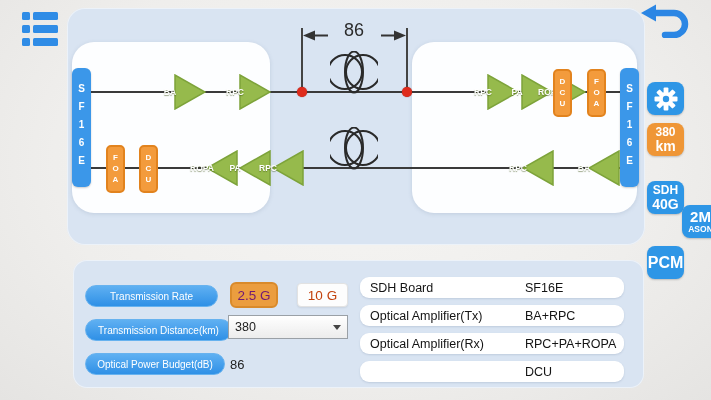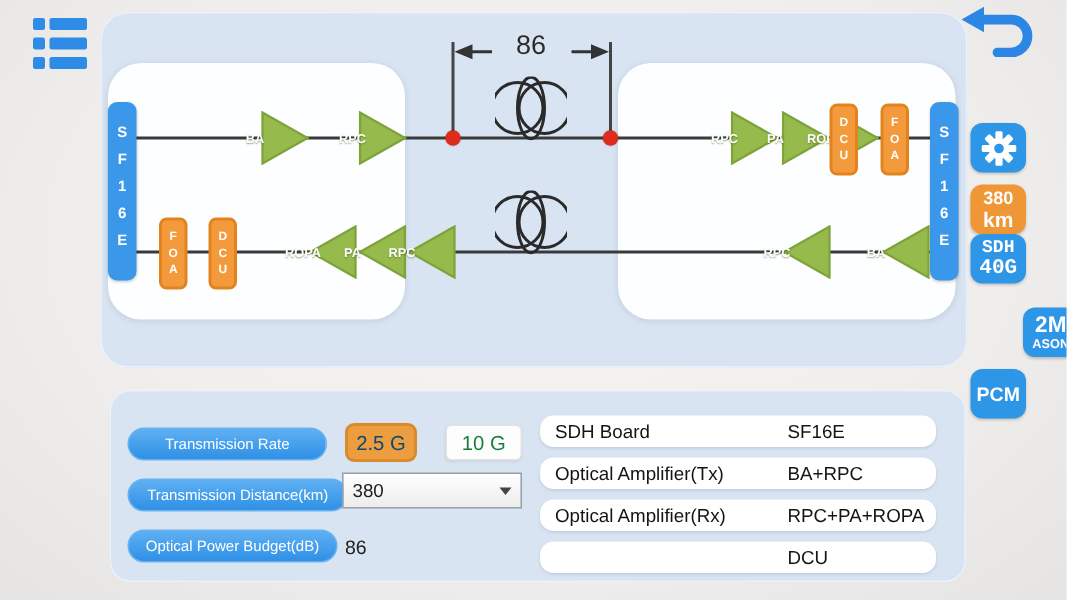--- a/index.html
+++ b/index.html
@@ -46,38 +46,38 @@
     width:37px;height:33px;border-radius:8px;background:#2e96e6;
     display:flex;flex-direction:column;align-items:center;justify-content:center;
     color:#fff;font-weight:bold;line-height:1;cursor:pointer;
     box-shadow:0 1px 2px rgba(0,0,0,.2);
   }
   .side-btn.orange{background:#ef9636;}
   .side-btn .l1{font-size:12px;}
   .side-btn .l2{font-size:14px;margin-top:1px;}
   .side-btn .big{font-size:15px;}
   .side-btn .tiny{font-size:8.5px;margin-top:1px;}
-  .side-btn .single{font-size:13px;}
+  .side-btn .single{font-size:16px;}
   
   .pill{
     height:22px;border-radius:12px;color:#fff;font-size:10px;
     background:linear-gradient(180deg,#5fb0f2,#2f90e6);
     border:1px solid #67b2ef;box-sizing:border-box;
     display:flex;align-items:center;justify-content:center;white-space:nowrap;
     padding:0 6px;
   }
   .btn-rate-sel{
     width:48px;height:26px;background:#eb9d3f;border:2px solid #d98a2b;border-radius:6px;
     box-sizing:border-box;display:flex;align-items:center;justify-content:center;
-    color:#0c4a6e;font-size:13.5px;cursor:pointer;
+    color:#701a75;font-size:13.5px;cursor:pointer;
   }
   .btn-rate-alt{
     width:51px;height:24px;background:#fdfdfd;border:1px solid #e2e2e2;border-radius:4px;
     box-sizing:border-box;display:flex;align-items:center;justify-content:center;
-    color:#15803d;font-size:13.5px;cursor:pointer;box-shadow:0 1px 2px rgba(0,0,0,.08);
+    color:#c2410c;font-size:13.5px;cursor:pointer;box-shadow:0 1px 2px rgba(0,0,0,.08);
   }
   .dropdown{
     width:120px;height:24px;background:linear-gradient(180deg,#ffffff,#ececec);
     border:1px solid #9aa0a6;box-sizing:border-box;
     display:flex;align-items:center;color:#222;font-size:12.5px;
     padding:0 6px;cursor:pointer;justify-content:space-between;
   }
   .chev{width:0;height:0;border-left:4px solid transparent;border-right:4px solid transparent;border-top:5px solid #444;}
   .plainval{font-size:13px;color:#222;display:flex;align-items:center;}
   
@@ -242,21 +242,21 @@
           <circle r="7"></circle>
         </g>
       </g>
       <circle cx="12" cy="12" r="3.2" fill="#2e96e6"></circle>
     </svg>
   </div>
   <div class="abs side-btn orange" style="left:647px;top:123px;">
     <span class="l1">380</span>
     <span class="l2">km</span>
   </div>
-  <div class="abs side-btn" style="left:647px;top:156px;font-family:Liberation Mono, monospace;">
+  <div class="abs side-btn" style="left:647px;top:181px;">
     <span class="l1">SDH</span>
     <span class="l2">40G</span>
   </div>
   <div class="abs side-btn" style="left:682px;top:205px;">
     <span class="big">2M</span>
     <span class="tiny">ASON</span>
   </div>
   <div class="abs side-btn" style="left:647px;top:246px;">
     <span class="single">PCM</span>
   </div>

